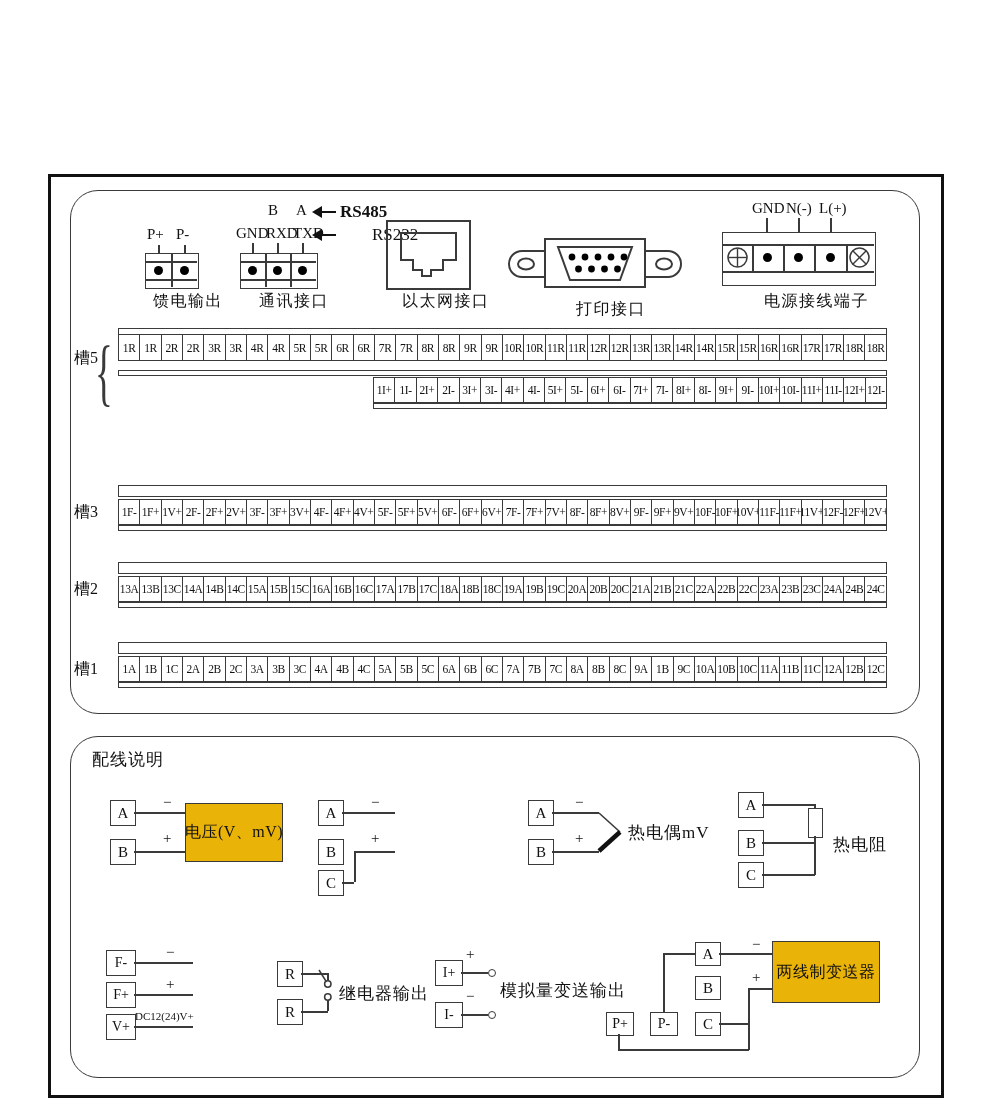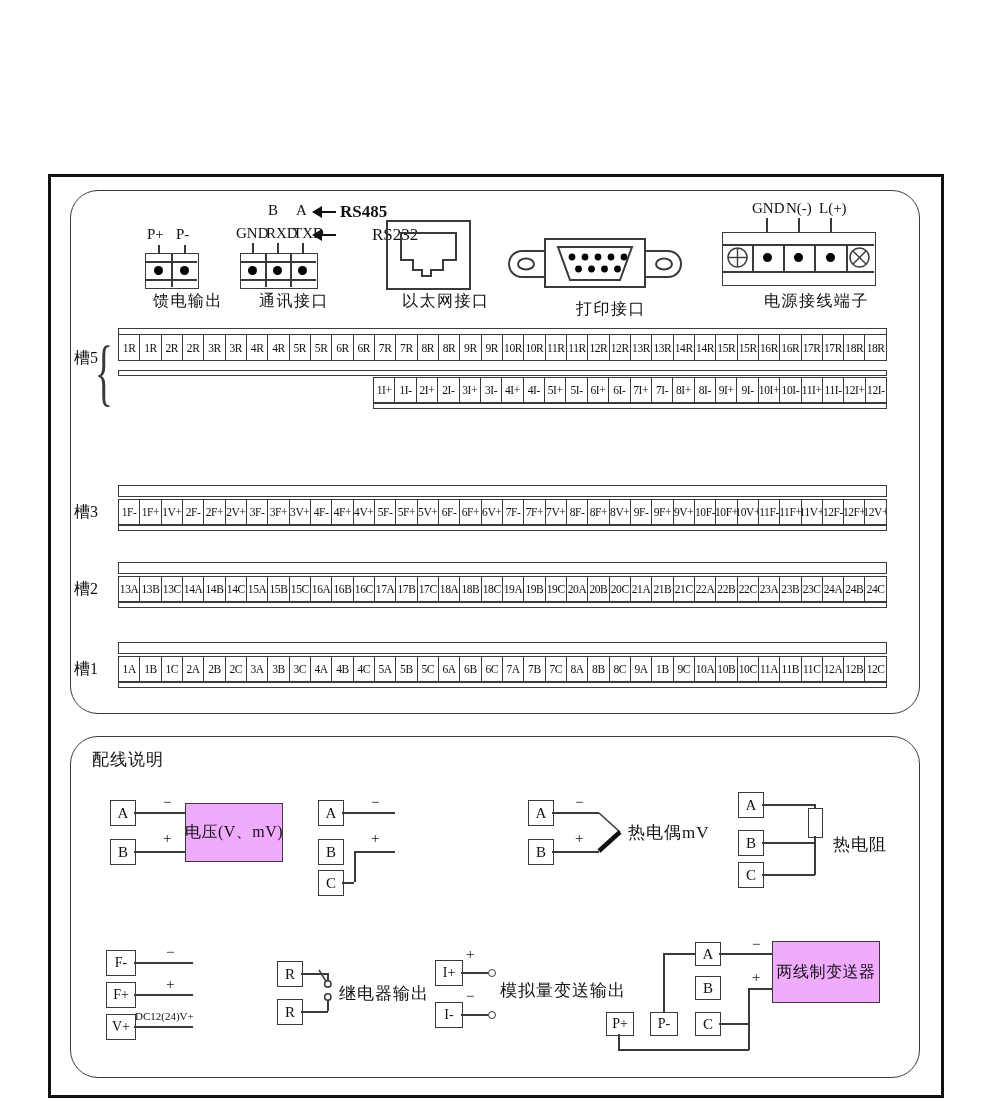--- a/index.html
+++ b/index.html
@@ -29,21 +29,21 @@
   .cellrow{position:absolute;display:flex;border:1.5px solid #3a3a3a;background:#fff;}
   .cellrow .cell{flex:1 1 0;border-right:1.2px solid #3a3a3a;display:flex;align-items:center;
                  justify-content:center;font-size:11.5px;letter-spacing:-0.4px;white-space:nowrap;overflow:hidden;}
   .cellrow .cell:last-child{border-right:none;}
   .slotlabel{position:absolute;font-size:16px;}
   #brace5{position:absolute;left:95px;top:336px;font-size:74px;line-height:72px;font-weight:400;
           color:#3a3a3a;transform:scaleX(0.5);transform-origin:left center;}
   
   .tbox{position:absolute;border:1.5px solid #3a3a3a;background:#fff;display:flex;align-items:center;
         justify-content:center;font-size:15px;}
-  .bigbox{position:absolute;border:1.5px solid #3a3a3a;background:#f0abfc;display:flex;align-items:center;
+  .bigbox{position:absolute;border:1.5px solid #3a3a3a;background:#eab308;display:flex;align-items:center;
           justify-content:center;font-size:16px;letter-spacing:0.5px;white-space:nowrap;}
   .wlabel{position:absolute;font-size:17px;letter-spacing:1px;white-space:nowrap;}
   .dclabel{position:absolute;font-size:11px;white-space:nowrap;}
   
   .larrow{position:absolute;height:2px;background:#111;}
   .larrow::before{content:'';position:absolute;left:-2px;top:-5px;width:0;height:0;
                   border-right:10px solid #111;border-top:6px solid transparent;border-bottom:6px solid transparent;}
   svg{position:absolute;overflow:visible;}
   svg *{vector-effect:non-scaling-stroke;}
 </style>

